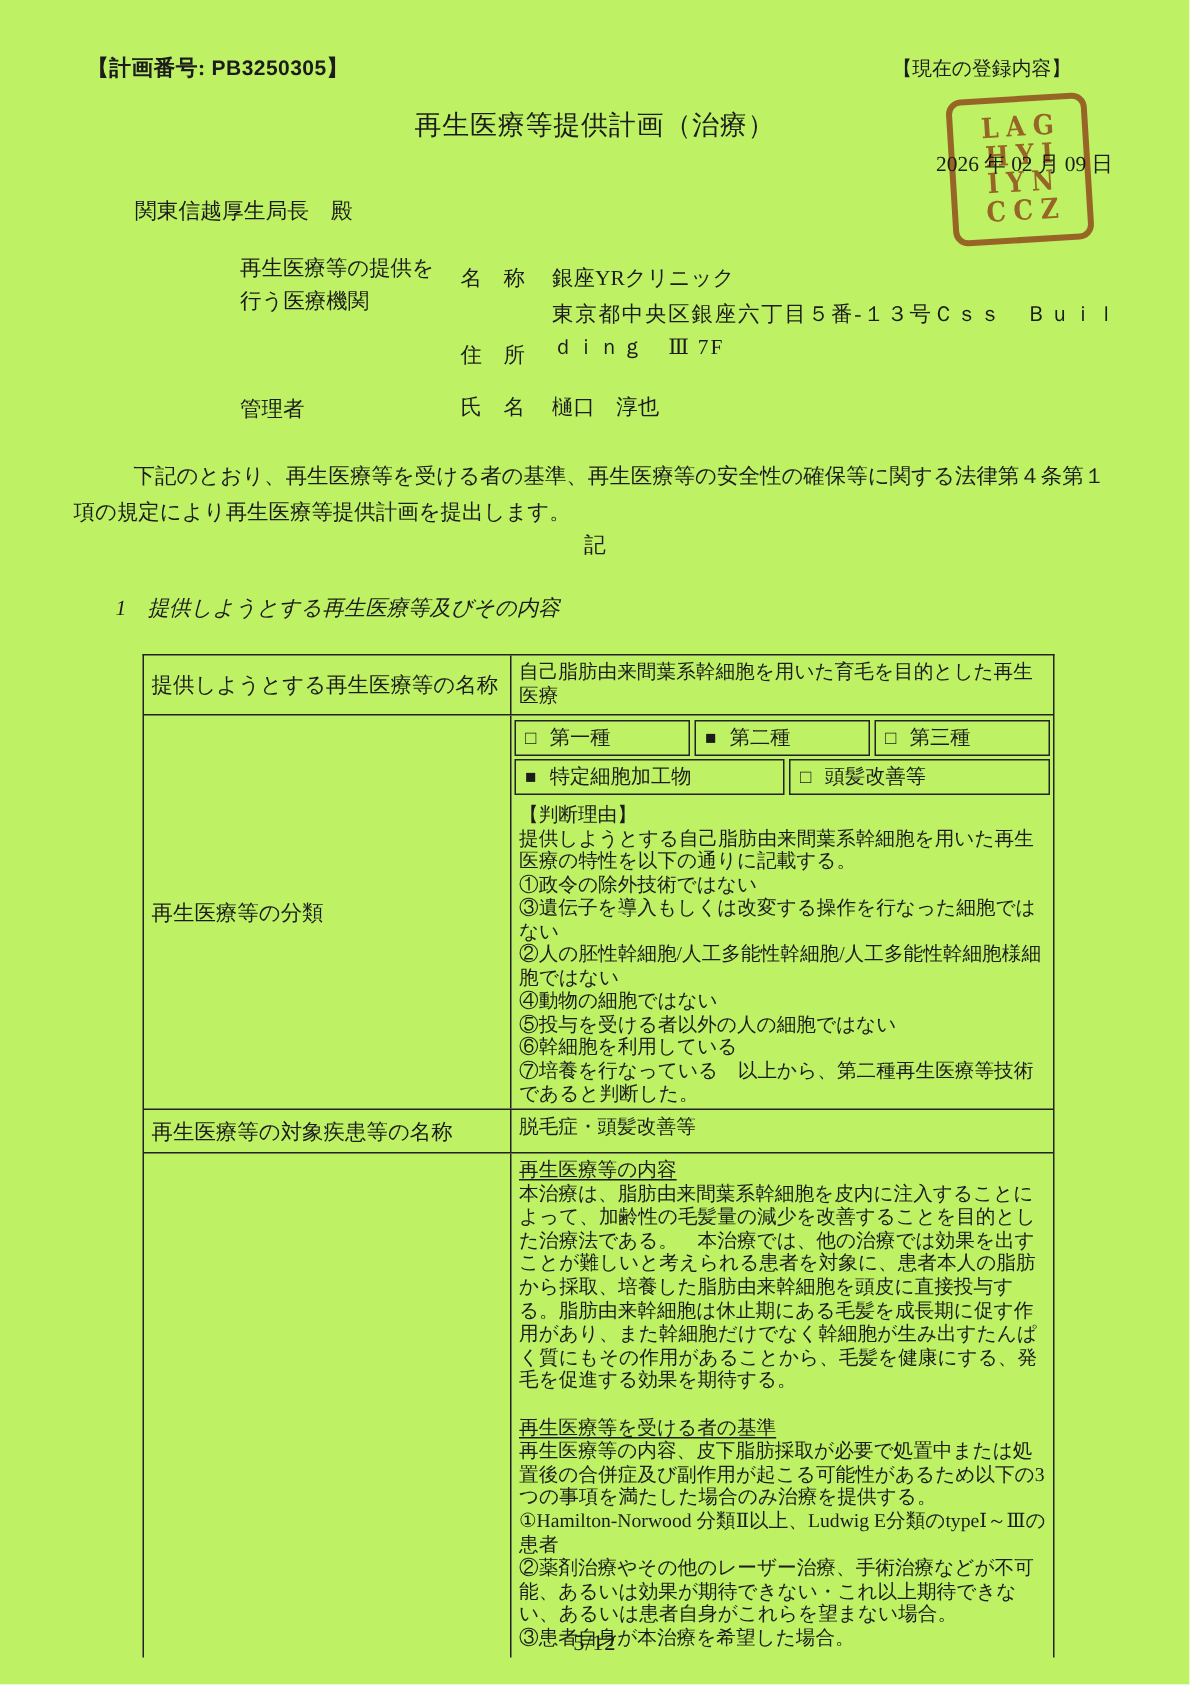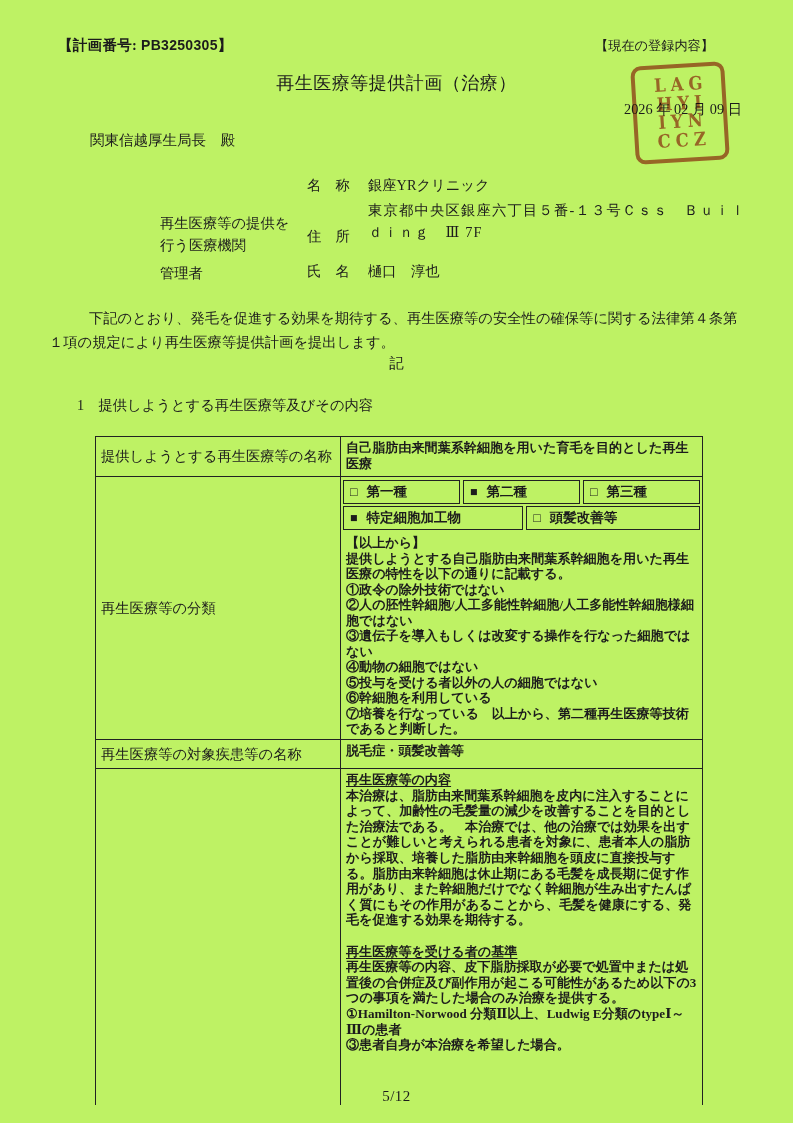--- a/index.html
+++ b/index.html
@@ -20,46 +20,46 @@
     border:4.5px solid #c04a3c;border-radius:10px;
     transform:rotate(-3.5deg);opacity:.82;mix-blend-mode:multiply;
     display:flex;flex-direction:column;justify-content:center;align-items:center;
     color:#c04a3c;font-weight:700;font-size:16.5px;line-height:18.5px;letter-spacing:5px;
     font-family:"DejaVu Serif","Liberation Serif",serif;
   }
   .stamp span{display:block;text-indent:5px;transform:scaleY(1.12);}
   .addressee{left:90px;top:131px;font-size:14.5px;}
   
   .inst-label{left:160px;font-size:14.3px;line-height:22px;white-space:pre-line;}
-  .provider-label{top:168px;margin-top:44px;}
+  .provider-label{top:168px;}
   .manager-label{top:262px;}
   .field-label{left:307px;font-size:14.3px;}
   .name-label{top:176px;}
   .addr-label{top:227px;}
   .mname-label{top:262px;}
   .field-value{left:368px;font-size:14.3px;}
   .name-value{top:176px;}
   .addr-value{top:199px;width:382px;line-height:22px;letter-spacing:1.2px;word-break:break-all;}
   .mname-value{top:262px;}
   
   .intro{left:49px;top:306px;width:695px;font-size:14.3px;line-height:24px;text-indent:40px;}
   .ki{left:0;right:0;top:354px;text-align:center;font-size:14.5px;}
-  .sec-heading{left:77px;top:396px;font-size:14.3px;}
+  .sec-heading{left:77px;top:396px;font-size:14.3px;font-style:italic;}
   
   .doc-table{
     left:95px;top:417px;width:608px;box-sizing:border-box;
     border:1.5px solid #222;border-bottom:none;margin-top:19px;
   }
   .trow{display:flex;box-sizing:border-box;}
   .trow + .trow{border-top:1.5px solid #222;}
   .tlabel{
     width:245px;box-sizing:border-box;border-right:1.5px solid #222;
     padding-left:5px;font-size:14.3px;display:flex;align-items:center;flex-shrink:0;
   }
-  .tvalue{flex:1;box-sizing:border-box;font-size:13.1px;line-height:16px;padding:3px 3px 0 5px;overflow:hidden;font-weight:bold;}
+  .tvalue{flex:1;box-sizing:border-box;font-size:13.1px;line-height:16px;padding:3px 3px 0 5px;overflow:hidden;}
   .row-name{height:39px;}
   .row-class{height:263px;}
   .row-disease{height:29px;}
   .row-content{height:337px;}
   .class-cell{padding:3px 2px 0 2px;}
   .opt-row{display:flex;gap:3px;margin-bottom:2px;}
   .opt{
     border:1px solid #222;height:24px;box-sizing:border-box;
     display:flex;align-items:center;padding-left:6px;font-size:13.5px;
   }
@@ -99,21 +99,21 @@
   <div class="abs inst-label provider-label">再生医療等の提供を
 行う医療機関</div>
   <div class="abs field-label name-label">名　称</div>
   <div class="abs field-value name-value">銀座YRクリニック</div>
   <div class="abs field-label addr-label">住　所</div>
   <div class="abs field-value addr-value">東京都中央区銀座六丁目５番-１３号Ｃｓｓ　Ｂｕｉｌｄｉｎｇ　Ⅲ 7F</div>
   <div class="abs inst-label manager-label">管理者</div>
   <div class="abs field-label mname-label">氏　名</div>
   <div class="abs field-value mname-value">樋口　淳也</div>
 
-  <div class="abs intro">下記のとおり、発毛を促進する効果を期待する、再生医療等の安全性の確保等に関する法律第４条第１項の規定により再生医療等提供計画を提出します。</div>
+  <div class="abs intro">下記のとおり、再生医療等を受ける者の基準、再生医療等の安全性の確保等に関する法律第４条第１項の規定により再生医療等提供計画を提出します。</div>
   <div class="abs ki">記</div>
   <div class="abs sec-heading">1　提供しようとする再生医療等及びその内容</div>
 
   <div class="abs doc-table">
 
     <div class="trow row-name">
       <div class="tlabel">提供しようとする再生医療等の名称</div>
       <div class="tvalue">自己脂肪由来間葉系幹細胞を用いた育毛を目的とした再生医療</div>
     </div>
 
@@ -138,25 +138,25 @@
           <div class="opt opt-b1">
               <span class="mark">■</span>
               <span>特定細胞加工物</span>
             </div>
           <div class="opt opt-b2">
               <span class="mark">□</span>
               <span>頭髪改善等</span>
             </div>
         </div>
         <div class="judgment">
-          <div>【以上から】</div>
+          <div>【判断理由】</div>
           <div>提供しようとする自己脂肪由来間葉系幹細胞を用いた再生医療の特性を以下の通りに記載する。</div>
           <div>①政令の除外技術ではない</div>
+          <div>③遺伝子を導入もしくは改変する操作を行なった細胞ではない</div>
           <div>②人の胚性幹細胞/人工多能性幹細胞/人工多能性幹細胞様細胞ではない</div>
-          <div>③遺伝子を導入もしくは改変する操作を行なった細胞ではない</div>
           <div>④動物の細胞ではない</div>
           <div>⑤投与を受ける者以外の人の細胞ではない</div>
           <div>⑥幹細胞を利用している</div>
           <div>⑦培養を行なっている　以上から、第二種再生医療等技術であると判断した。</div>
         </div>
       </div>
     </div>
 
     <div class="trow row-disease">
       <div class="tlabel">再生医療等の対象疾患等の名称</div>
@@ -165,20 +165,21 @@
 
     <div class="trow row-content">
       <div class="tlabel"></div>
       <div class="tvalue content-cell">
         <div class="u">再生医療等の内容</div>
         <div>本治療は、脂肪由来間葉系幹細胞を皮内に注入することによって、加齢性の毛髪量の減少を改善することを目的とした治療法である。　本治療では、他の治療では効果を出すことが難しいと考えられる患者を対象に、患者本人の脂肪から採取、培養した脂肪由来幹細胞を頭皮に直接投与する。脂肪由来幹細胞は休止期にある毛髪を成長期に促す作用があり、また幹細胞だけでなく幹細胞が生み出すたんぱく質にもその作用があることから、毛髪を健康にする、発毛を促進する効果を期待する。</div>
         <div class="vgap"></div>
         <div class="u">再生医療等を受ける者の基準</div>
         <div>再生医療等の内容、皮下脂肪採取が必要で処置中または処置後の合併症及び副作用が起こる可能性があるため以下の3つの事項を満たした場合のみ治療を提供する。</div>
         <div>①Hamilton-Norwood 分類Ⅱ以上、Ludwig E分類のtypeⅠ～Ⅲの患者</div>
+        <div>②薬剤治療やその他のレーザー治療、手術治療などが不可能、あるいは効果が期待できない・これ以上期待できない、あるいは患者自身がこれらを望まない場合。</div>
         <div>③患者自身が本治療を希望した場合。</div>
       </div>
     </div>
 
   </div>
 
   <div class="abs page-number">5/12</div>
 
 </div>
 

